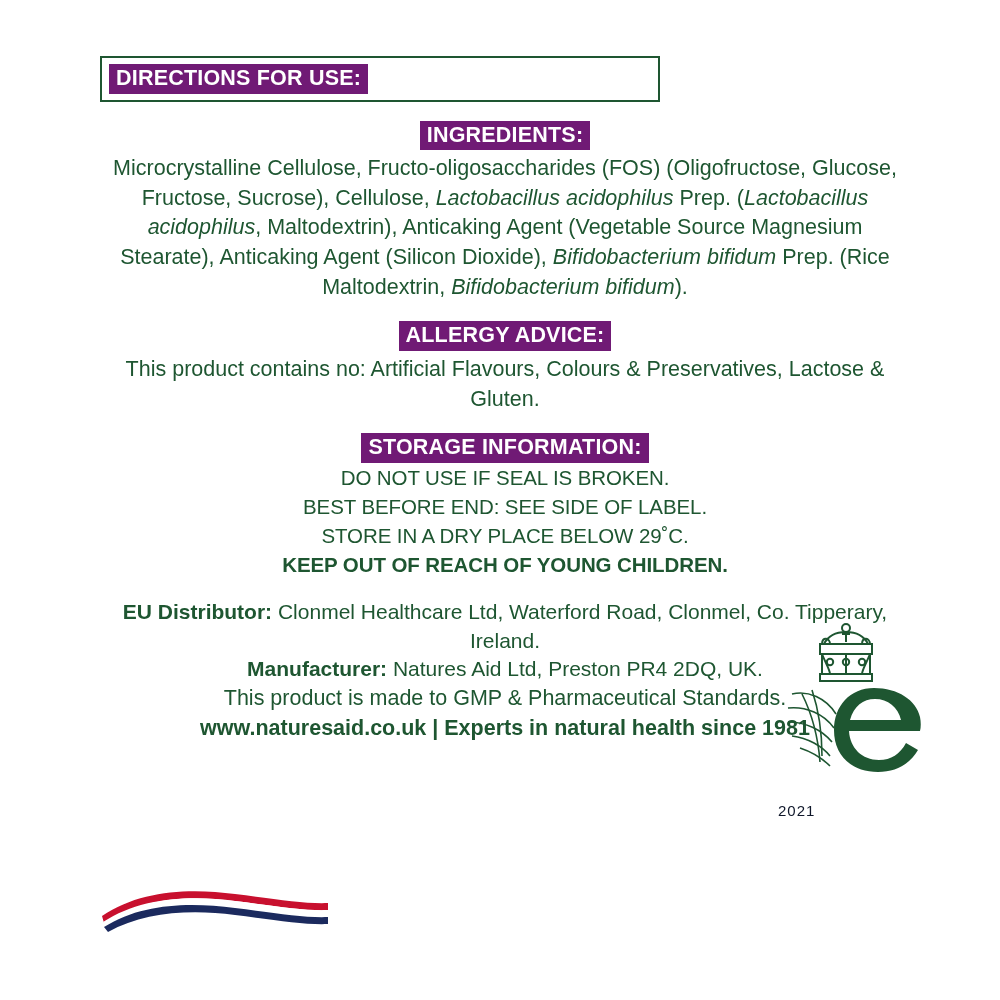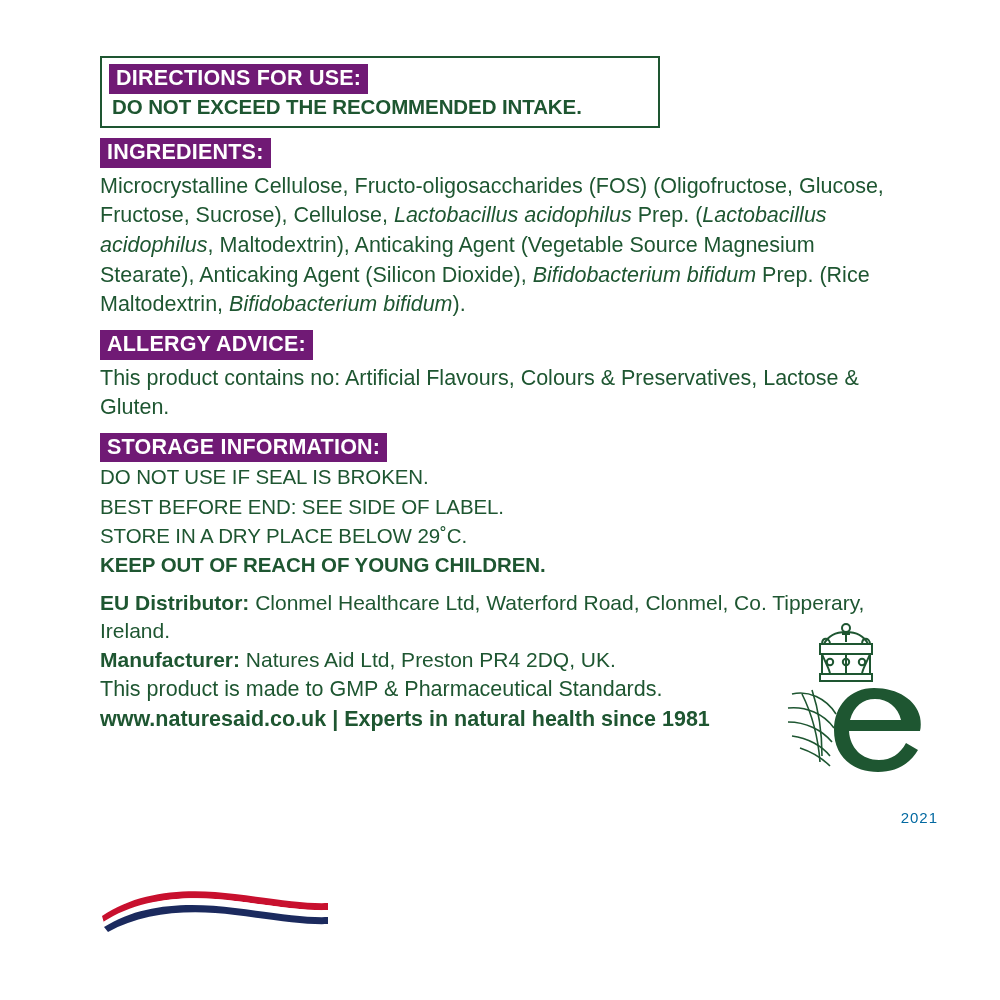--- a/index.html
+++ b/index.html
@@ -61,21 +61,21 @@
 
   
   .body-text {
     font-size: 21.5px;
     line-height: 1.38;
     color: #1e5631;
     margin: 4px 0 0 0;
   }
   .body-text em { font-style: italic; }
 
-  .block { margin-top: 10px; }
+  .block { margin-top: 19px; text-align: center; }
 
   .storage-line {
     font-size: 20.5px;
     line-height: 1.42;
     color: #1e5631;
     letter-spacing: -0.1px;
   }
   .storage-line.bold { font-weight: bold; }
 
   .dist-line {
@@ -126,36 +126,35 @@
   .emblem {
     position: absolute;
     left: 778px;
     top: 590px;
     width: 160px;
     height: 250px;
   }
   .emblem-year {
     position: absolute;
     left: 0;
-    top: 219px;
+    top: 212px;
     width: 160px;
-    text-align: right;
+    text-align: left;
     font-size: 15px;
-    color: #0369a1;
+    color: #0f172a;
     letter-spacing: 1px;
   }
 </style>
 </head>
 <body>
 
 <div class="label">
 
   <div class="directions-box">
     <div class="section-head">DIRECTIONS FOR USE:</div>
-    <div class="dir-line caps">DO NOT EXCEED THE RECOMMENDED INTAKE.</div>
   </div>
 
   <div class="block">
     <div class="section-head">INGREDIENTS:</div>
     <div class="body-text">
       Microcrystalline Cellulose, Fructo-oligosaccharides (FOS)
       (Oligofructose, Glucose, Fructose, Sucrose), Cellulose, <em>Lactobacillus
       acidophilus</em> Prep. (<em>Lactobacillus acidophilus</em>, Maltodextrin), Anticaking
       Agent (Vegetable Source Magnesium Stearate), Anticaking Agent
       (Silicon Dioxide), <em>Bifidobacterium bifidum</em> Prep. (Rice Maltodextrin,

